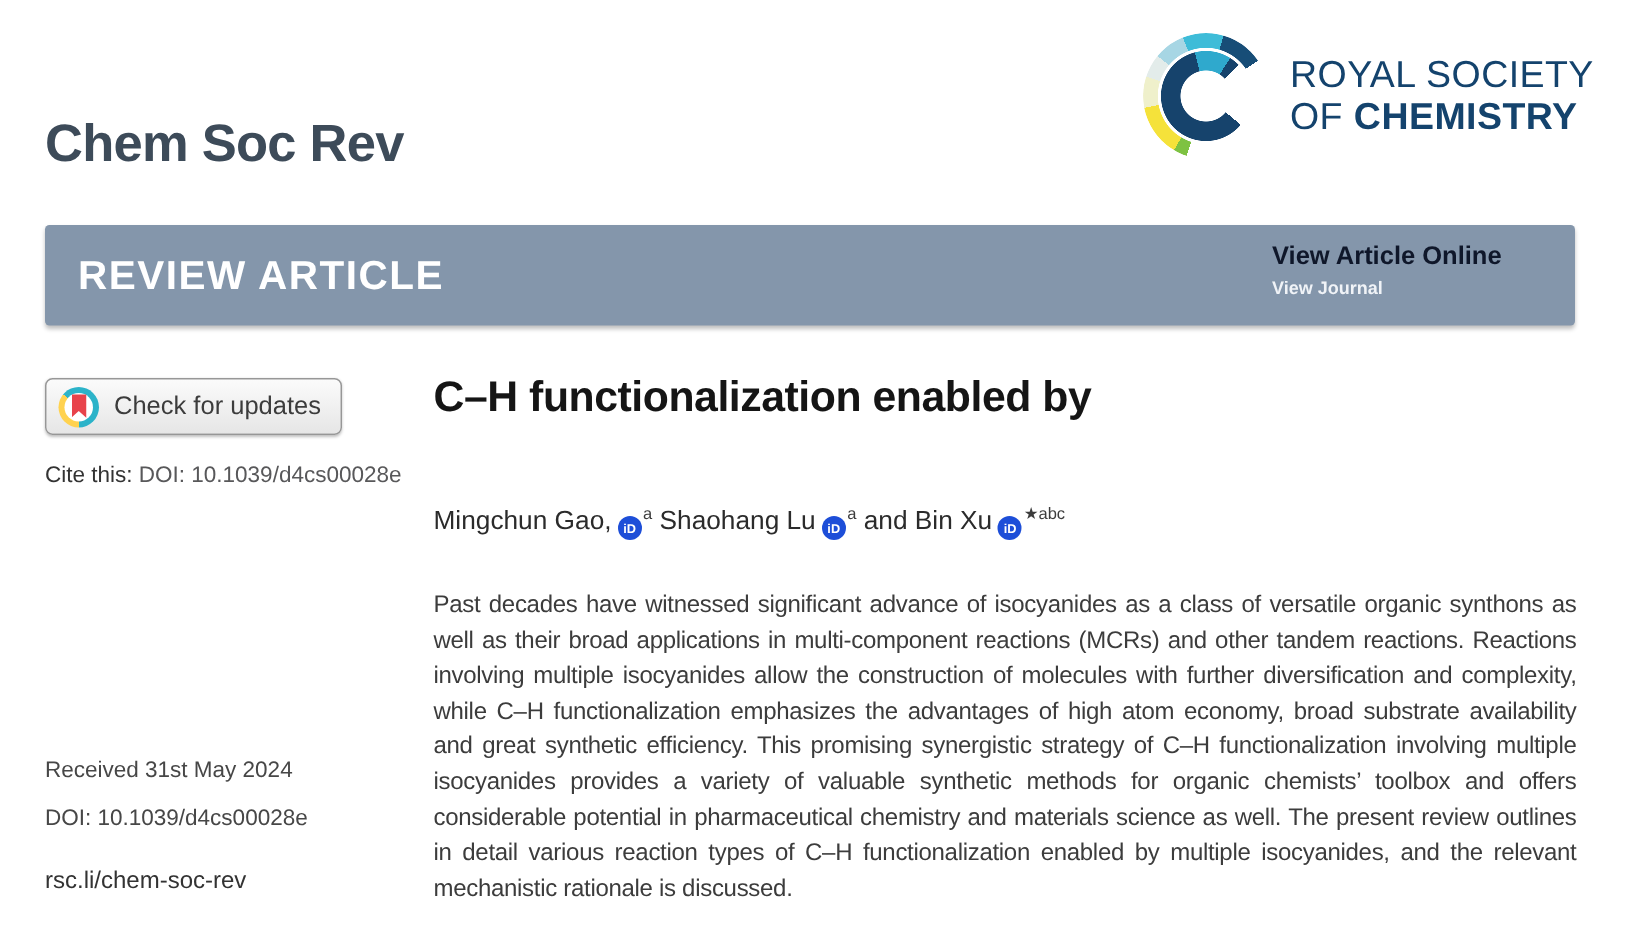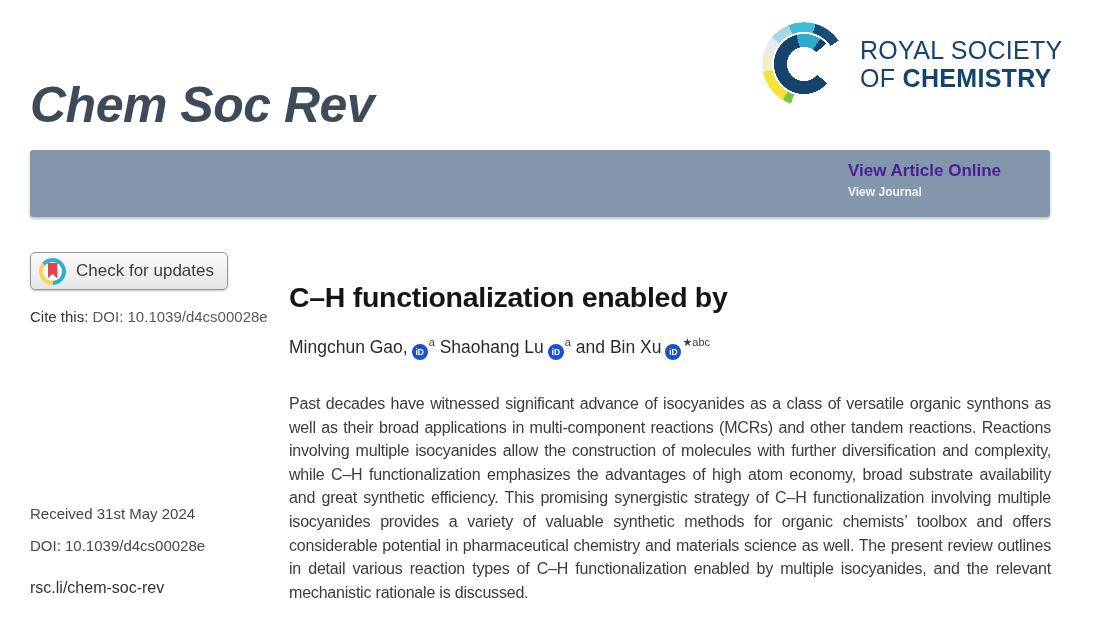--- a/index.html
+++ b/index.html
@@ -23,30 +23,30 @@
     background: conic-gradient(from 0deg,
       #2fa9cd 0 9%, #16436c 9% 13%, transparent 13% 36%,
       #16436c 36% 96%, #2fa9cd 96% 100%);
     -webkit-mask: radial-gradient(closest-side, transparent 0 40%, #000 41% 71%, transparent 72%);
             mask: radial-gradient(closest-side, transparent 0 40%, #000 41% 71%, transparent 72%);
   }
   .rsc-text { margin-left: 14px; color: #14436d; font-size: 25px; line-height: 28px; letter-spacing: 0.3px; }
   .rsc-text .bold { font-weight: bold; }
 
   
-  .journal-title { top: 76px; left: 30px; font-size: 50px; font-weight: 600;
-    color: #3d4b59; letter-spacing: -0.5px; font-style: italic; }
+  .journal-title { top: 76px; left: 30px; font-size: 35px; font-weight: 600;
+    color: #3d4b59; letter-spacing: -0.5px; }
 
   
   .banner { top: 150px; left: 30px; width: 1020px; height: 67px;
     border-radius: 3px; box-shadow: 0 2px 3px rgba(0,0,0,0.25); }
   .banner-type { position: absolute; left: 22px; top: 50%; transform: translateY(-50%);
     color: #ffffff; font-size: 27px; font-weight: bold; letter-spacing: 1px; }
   .banner-links { position: absolute; left: 818px; top: 11px; }
-  .view-online { color: #4c1d95; font-size: 17px; font-weight: bold; cursor: pointer; }
+  .view-online { color: #0f172a; font-size: 17px; font-weight: bold; cursor: pointer; }
   .view-journal { color: #f0f3f7; font-size: 12px; font-weight: bold; margin-top: 4px; cursor: pointer; }
 
   
   .check-btn { top: 252px; left: 30px; width: 198px; height: 38px;
     background: linear-gradient(#fbfbfb, #e6e6e6);
     border: 1px solid #979797; border-radius: 5px; box-shadow: 0 1px 2px rgba(0,0,0,0.25);
     display: flex; align-items: center; padding-left: 8px; cursor: pointer; }
   .crossmark { position: relative; width: 27px; height: 27px; border-radius: 50%;
     background: conic-gradient(from 0deg, #2cb3c9 0 50%, #ffd24f 50% 86%, #2cb3c9 86% 100%);
     flex: 0 0 auto; }
@@ -57,21 +57,21 @@
 
   .cite-line { top: 308px; left: 30px; font-size: 15px; color: #58585a; }
   .cite-line .lbl { font-weight: normal; color: #333333; }
 
   .meta-received { top: 505px; left: 30px; font-size: 15px; color: #474747; }
   .meta-doi { top: 537px; left: 30px; font-size: 15px; color: #474747; }
   .meta-link { top: 579px; left: 30px; font-size: 16px; font-weight: normal; color: #333333; cursor: pointer; }
 
   
   .article-title { top: 247px; left: 289px; width: 762px; font-size: 28.5px; font-weight: bold;
-    color: #151515; line-height: 37px; letter-spacing: -0.3px; margin-top: 32px; }
+    color: #151515; line-height: 37px; letter-spacing: -0.3px; }
   .authors { top: 336px; left: 289px; width: 762px; font-size: 17.5px; color: #2b2b2b; }
   .orcid { display: inline-flex; align-items: center; justify-content: center;
     width: 16px; height: 16px; border-radius: 50%; background: #1d4ed8;
     color: #ffffff; font-size: 8.5px; font-weight: bold; vertical-align: -2px;
     margin: 0 1px 0 4px; cursor: pointer; }
   .authors sup { font-size: 11px; color: #3c3c3c; }
   .abstract { top: 392px; left: 289px; width: 762px; font-size: 16px; line-height: 23.6px;
     color: #3c3c3c; text-align: justify; letter-spacing: -0.2px; }
 </style>
 </head>
@@ -84,20 +84,21 @@
   </div>
   <div class="rsc-text">
     <div>ROYAL SOCIETY</div>
     <div><span>OF </span><span class="bold">CHEMISTRY</span></div>
   </div>
 </div>
 
 <h1 class="abs journal-title">Chem Soc Rev</h1>
 
 <div class="abs banner" style="background: rgb(132, 150, 171);">
+  <span class="banner-type">REVIEW ARTICLE</span>
   <div class="banner-links">
     <div class="view-online">View Article Online</div>
     <div class="view-journal">View Journal</div>
   </div>
 </div>
 
 <div class="abs check-btn">
   <span class="crossmark">
       <span class="ribbon"></span>
     </span>

